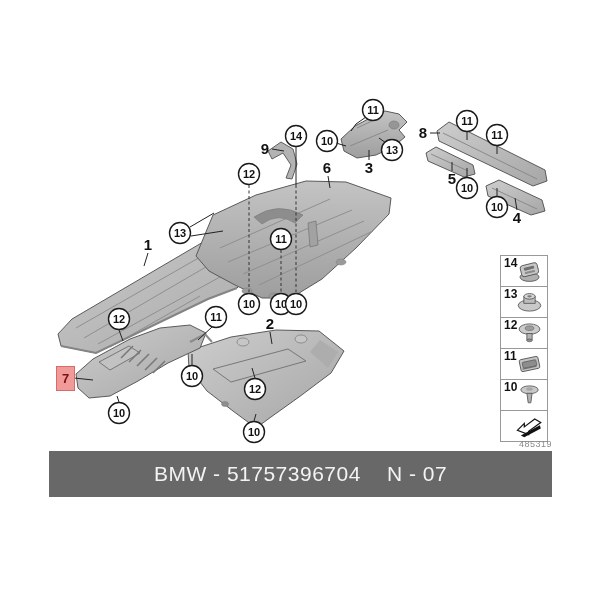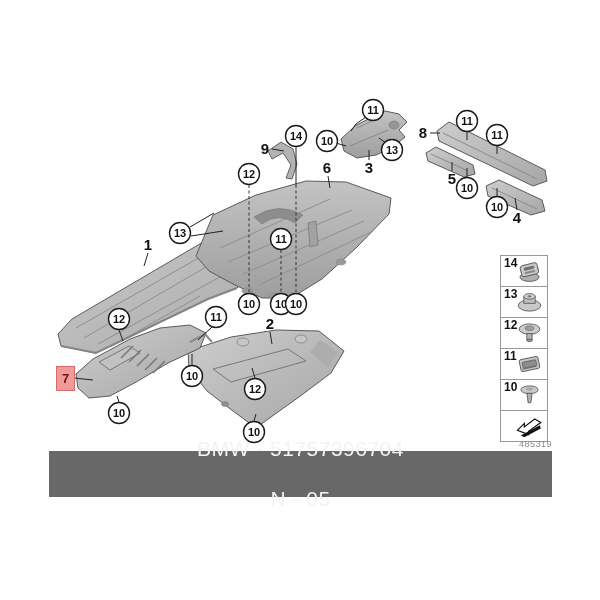--- a/index.html
+++ b/index.html
@@ -22,21 +22,21 @@
   .legend{position:absolute;left:500px;top:255px;width:46px;border:1px solid #999;background:#fff;}
   .lcell{position:relative;height:30px;border-bottom:1px solid #999;background:#fff;}
   .lcell:last-child{border-bottom:none;}
   .lnum{position:absolute;left:3px;top:1px;font-size:12px;font-weight:bold;color:#111;line-height:12px;}
   .licon{position:absolute;right:1px;top:2px;width:33px;height:26px;}
   .legend-code{position:absolute;left:496px;top:439px;width:56px;text-align:right;
                font-size:9px;color:#8a8a8a;letter-spacing:.5px;}
 
   
   .footer{position:absolute;left:49px;top:451px;width:503px;height:46px;background:#686868;
-          display:flex;align-items:center;justify-content:center;gap:26px;flex-direction:column;}
+          display:flex;align-items:center;justify-content:center;gap:26px;}
   .footer span{color:#f3f3f3;font-size:21px;letter-spacing:.5px;}
 </style>
 </head>
 <body>
 
 <div class="stage">
 
   <svg width="0" height="0" style="position:absolute">
     <defs>
       <symbol id="expanding-nut-icon" viewBox="0 0 36 30">
@@ -304,15 +304,15 @@
         <span class="lnum"></span>
         <svg class="licon" viewBox="0 0 36 30">
           <use href="#direction-arrow-icon"></use>
         </svg>
       </div>
     </div>
   <div class="legend-code">485319</div>
 
   <div class="footer">
     <span>BMW - 51757396704</span>
-    <span>N - 05</span>
+    <span>N - 07</span>
   </div>
 </div>
 
 </body></html>

